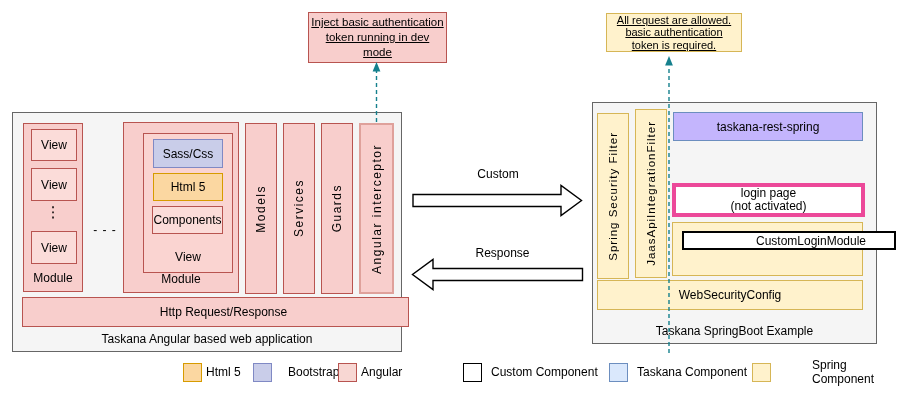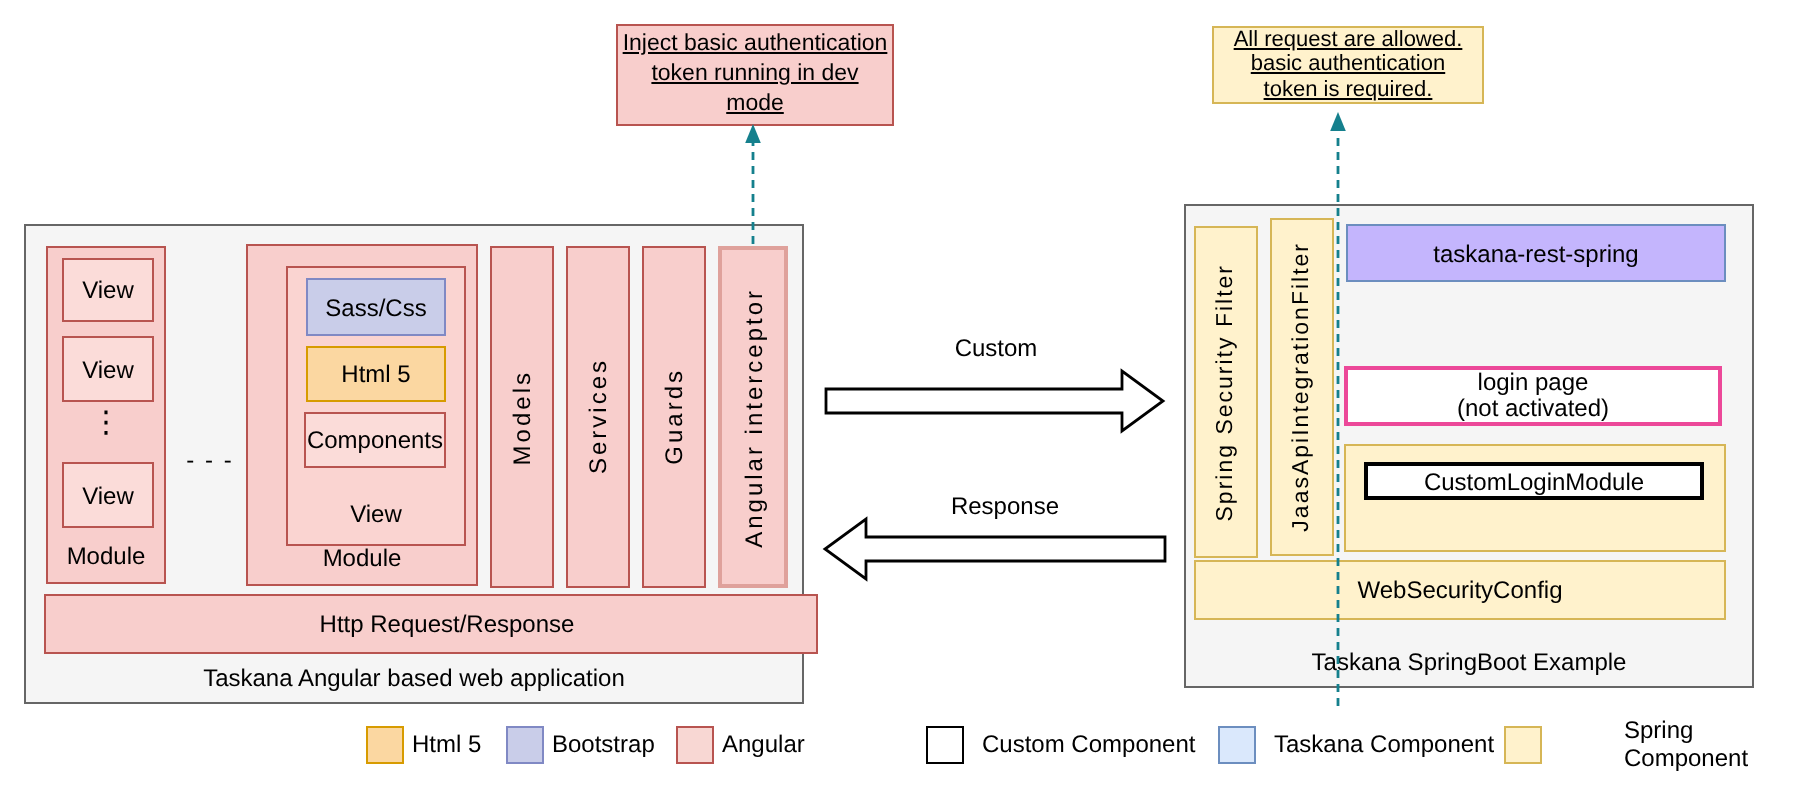--- a/index.html
+++ b/index.html
@@ -43,38 +43,38 @@
   .bar-models{left:232px;} .bar-services{left:270px;} .bar-guards{left:308px;}
   .bar-interceptor{left:346px;width:31px;height:167px;border:2px solid #dfa19b;}
   .http-bar{left:9px;top:184px;width:369px;height:28px;display:flex;align-items:center;justify-content:center;font-size:12px;padding-left:16px;}
   
   .ybar{position:absolute;background:#fff2cc;border:1px solid #d6b656;display:flex;align-items:center;justify-content:center;}
   .ssf{left:4px;top:10px;width:30px;height:164px;}
   .jaasf{left:42px;top:6px;width:30px;height:167px;}
   .ybar .vtext{font-size:11.5px;letter-spacing:1px;}
   .rest-box{position:absolute;left:80px;top:9px;width:188px;height:27px;background:#c4b5fd;border:1px solid #6c8ebf;
             display:flex;align-items:center;justify-content:center;font-size:12px;}
-  .login-box{position:absolute;left:79px;top:80px;width:185px;height:26px;background:#ffffff;border:2px solid #ec4899;
+  .login-box{position:absolute;left:79px;top:80px;width:185px;height:26px;background:#ffffff;border:4px solid #ec4899;
              display:flex;flex-direction:column;align-items:center;justify-content:center;font-size:12px;line-height:13px;}
   .jaasprov{position:absolute;left:79px;top:119px;width:189px;height:52px;background:#fff2cc;border:1px solid #d6b656;}
   .customlogin{position:absolute;left:9px;top:8px;width:166px;height:15px;background:#ffffff;border:2px solid #000;
-               display:flex;align-items:center;justify-content:center;font-size:12px;}
+               display:flex;align-items:center;justify-content:center;font-size:12px;padding-left:44px;}
   .prov-label{position:absolute;left:0;right:0;bottom:4px;text-align:center;font-size:12px;}
   .websec{left:4px;top:177px;width:264px;height:28px;font-size:12px;}
   
   .arrow-label{position:absolute;font-size:12px;text-align:center;z-index:2;}
   .lbl-request{left:453px;top:167px;width:90px;}
   .lbl-response{left:455px;top:246px;width:95px;}
   
   .overlay{position:absolute;left:0;top:0;z-index:5;pointer-events:none;}
   
   .lg{position:absolute;top:361px;height:22px;display:flex;align-items:center;font-size:12px;z-index:2;}
   .sw{width:19px;height:19px;border:1.5px solid #000;box-sizing:border-box;flex:0 0 auto;}
   .gap4{margin-left:4px;} .gap8{margin-left:9px;}
-  .lg-html5{left:183px;} .lg-bootstrap{left:253px;} .lg-angular{left:338px;}
+  .lg-html5{left:183px;} .lg-bootstrap{left:253px;gap:12px;} .lg-angular{left:338px;}
   .lg-custom{left:463px;} .lg-taskana{left:609px;} .lg-spring{left:752px;gap:32px;}
 </style>
 </head>
 <body>
 
 <div class="canvas">
 
   <div class="note note-pink">
     <span>Inject basic authentication</span>
     <span>token running in dev</span>

